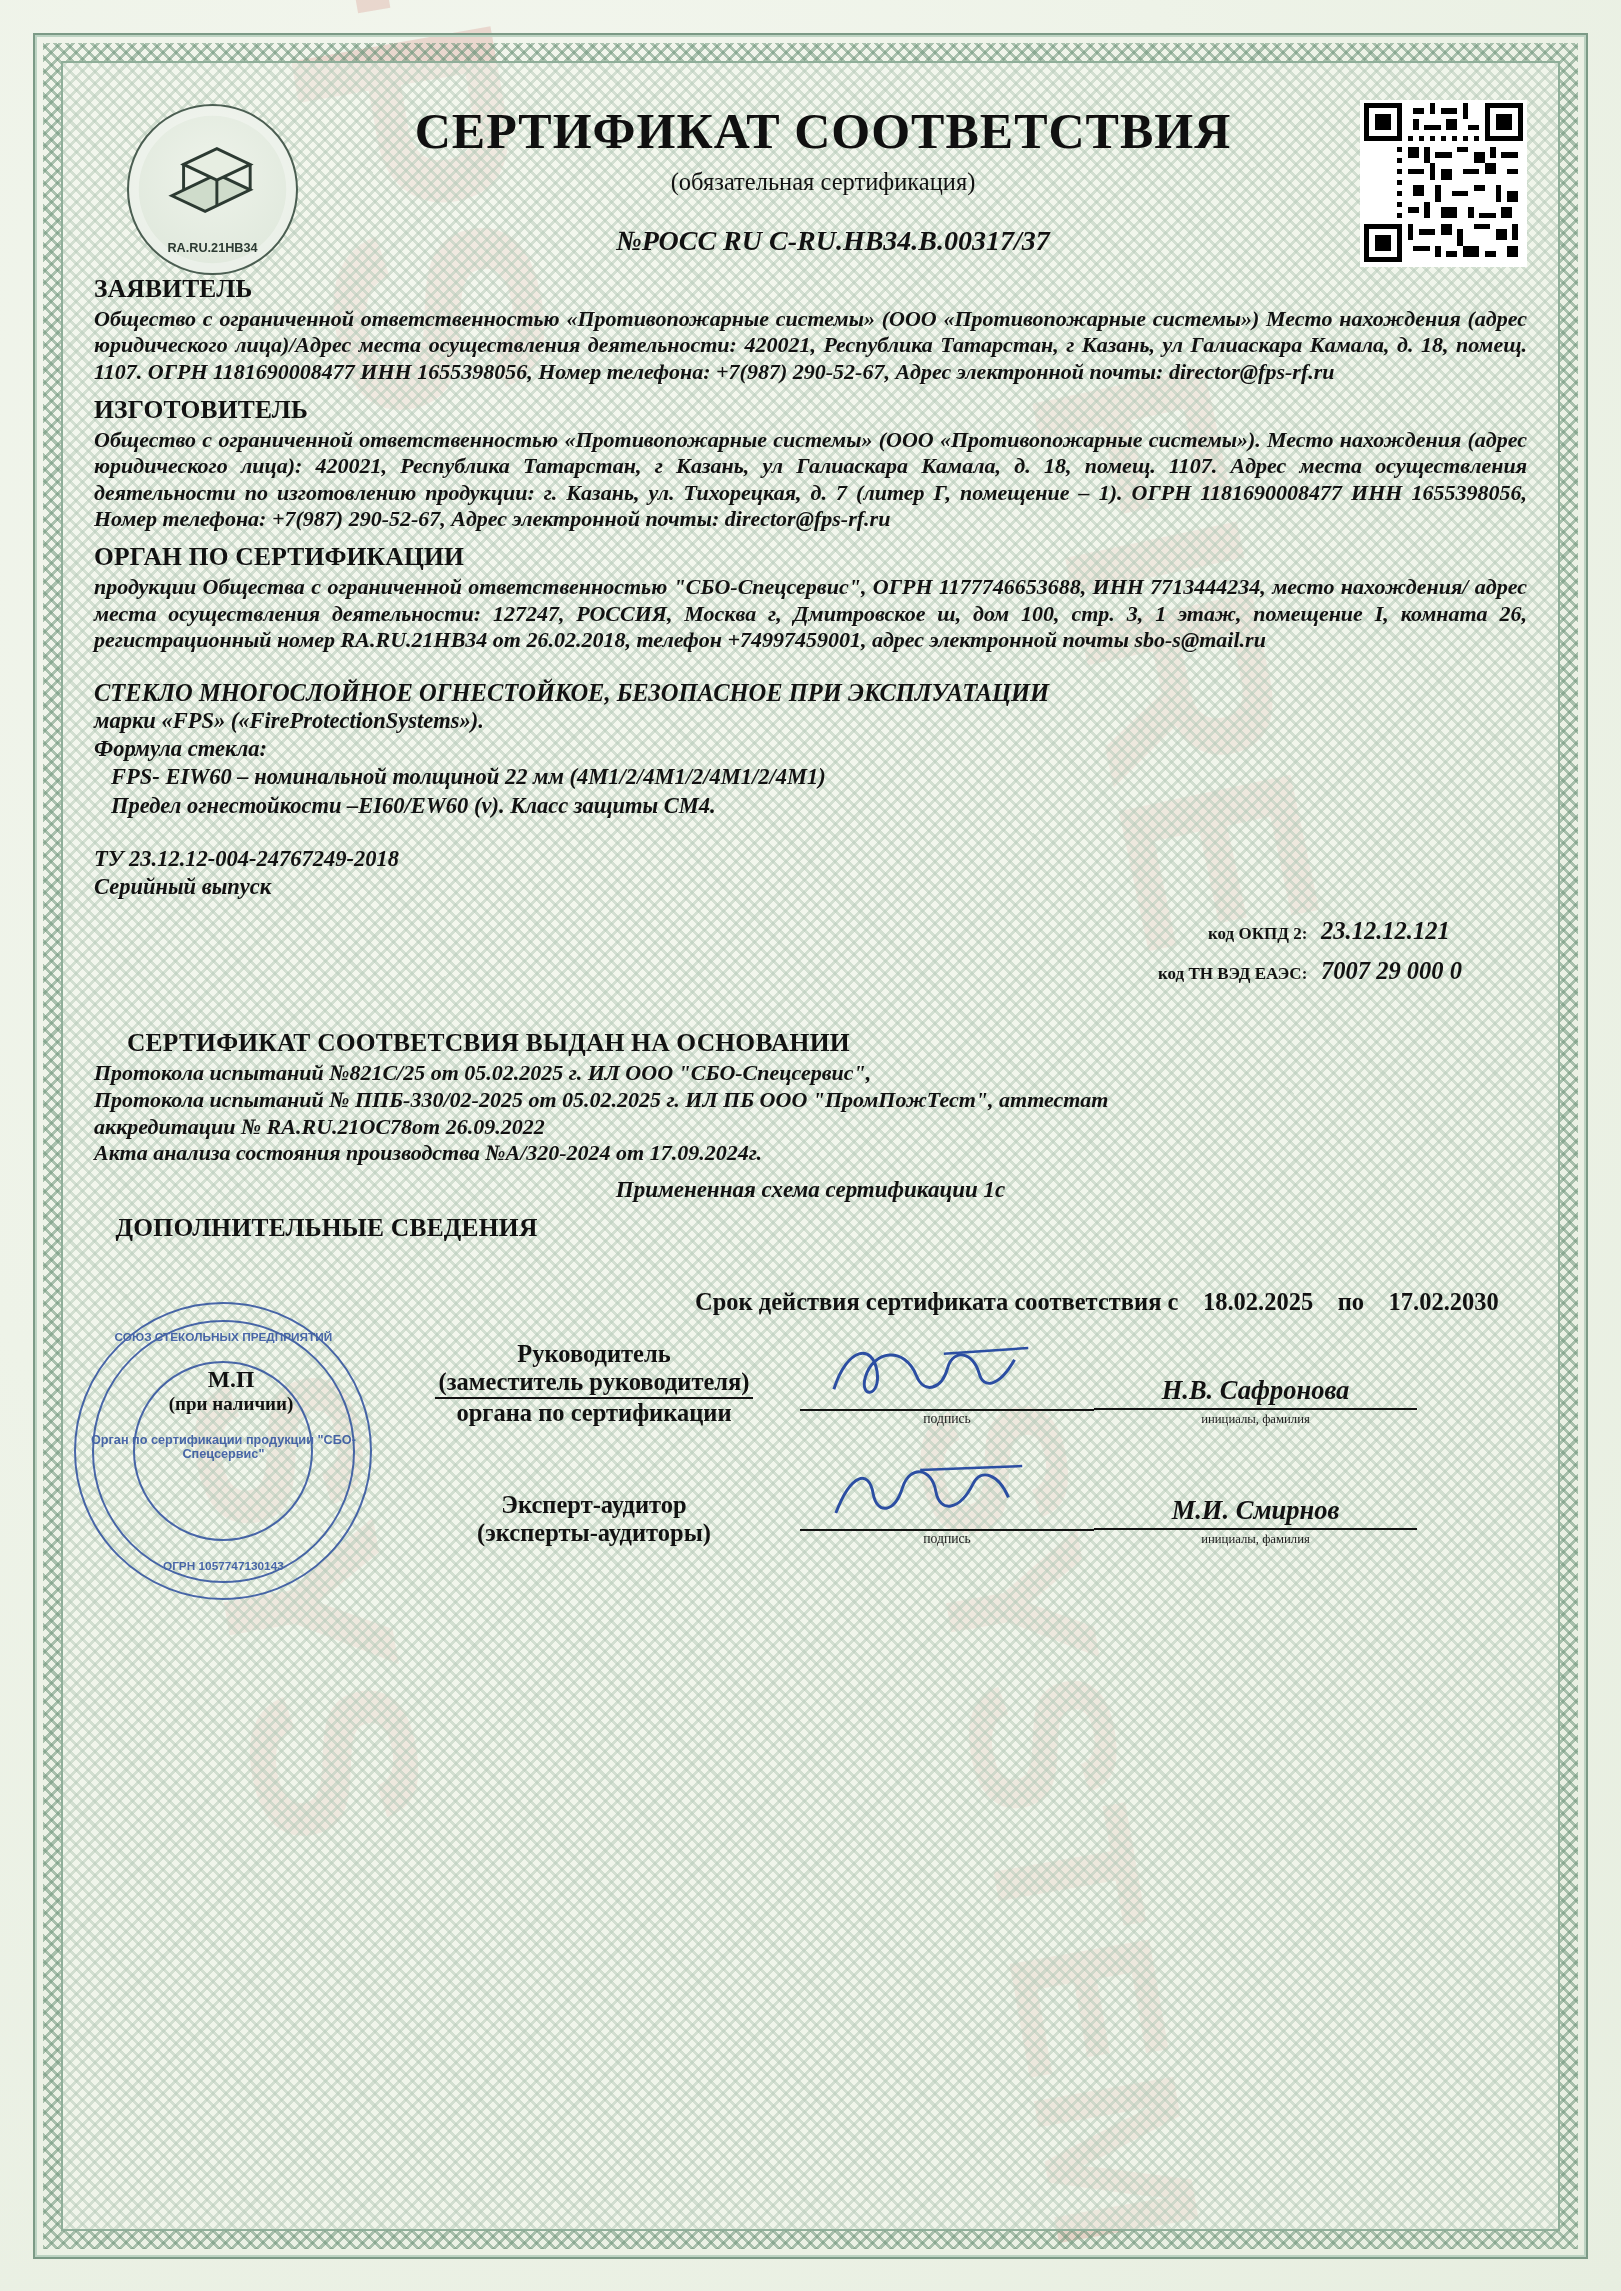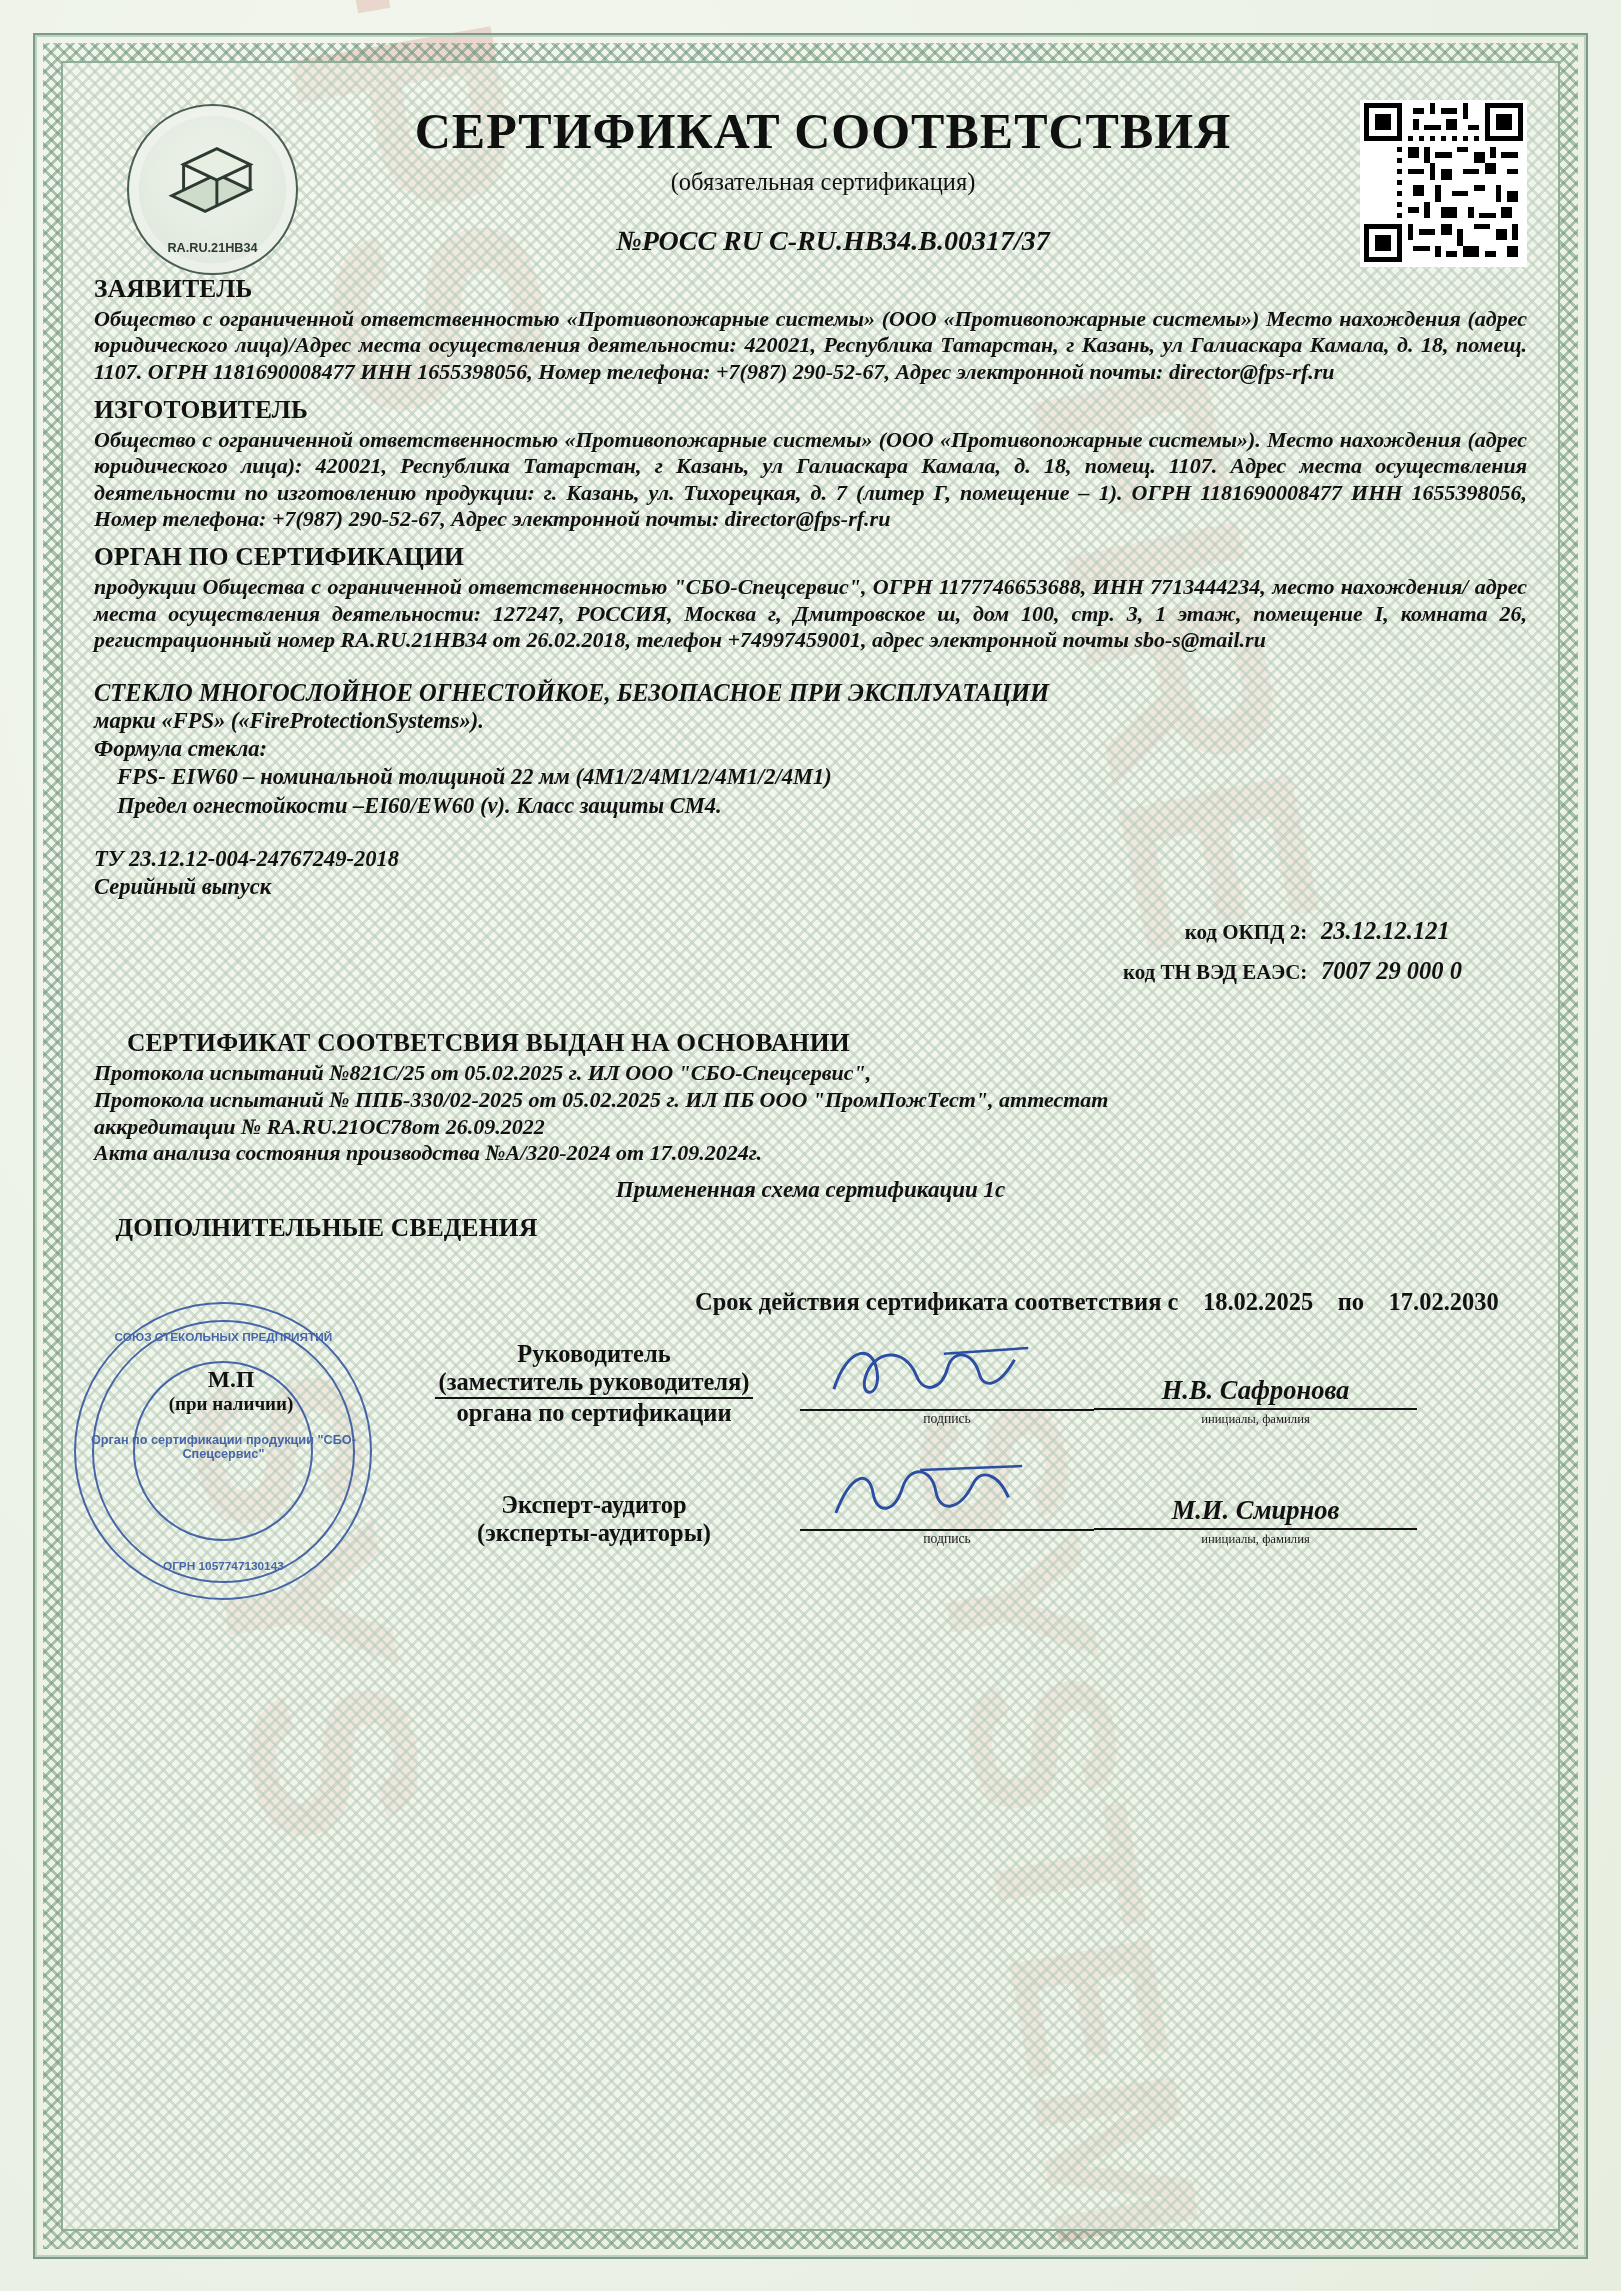--- a/index.html
+++ b/index.html
@@ -156,36 +156,36 @@
     color: #111;
   }
   .prod-line {
     font-style: italic;
     font-weight: 700;
     font-size: 22.5px;
     line-height: 1.25;
     margin: 0;
     color: #111;
   }
-  .indent-1 { margin-left: 23px; }
+  .indent-1 { margin-left: 17px; }
 
   .codes {
     margin-top: 15.7px;
     text-align: right;
   }
   .code-row {
     display: flex;
     justify-content: flex-end;
     align-items: baseline;
     gap: 13.7px;
     margin-bottom: 11.8px;
   }
   .code-label {
     font-weight: 700;
-    font-size: 21px;
+    font-size: 17px;
     color: #111;
   }
   .code-val {
     font-style: italic;
     font-weight: 700;
     font-size: 24.5px;
     width: 206px;
     text-align: left;
     color: #111;
   }

